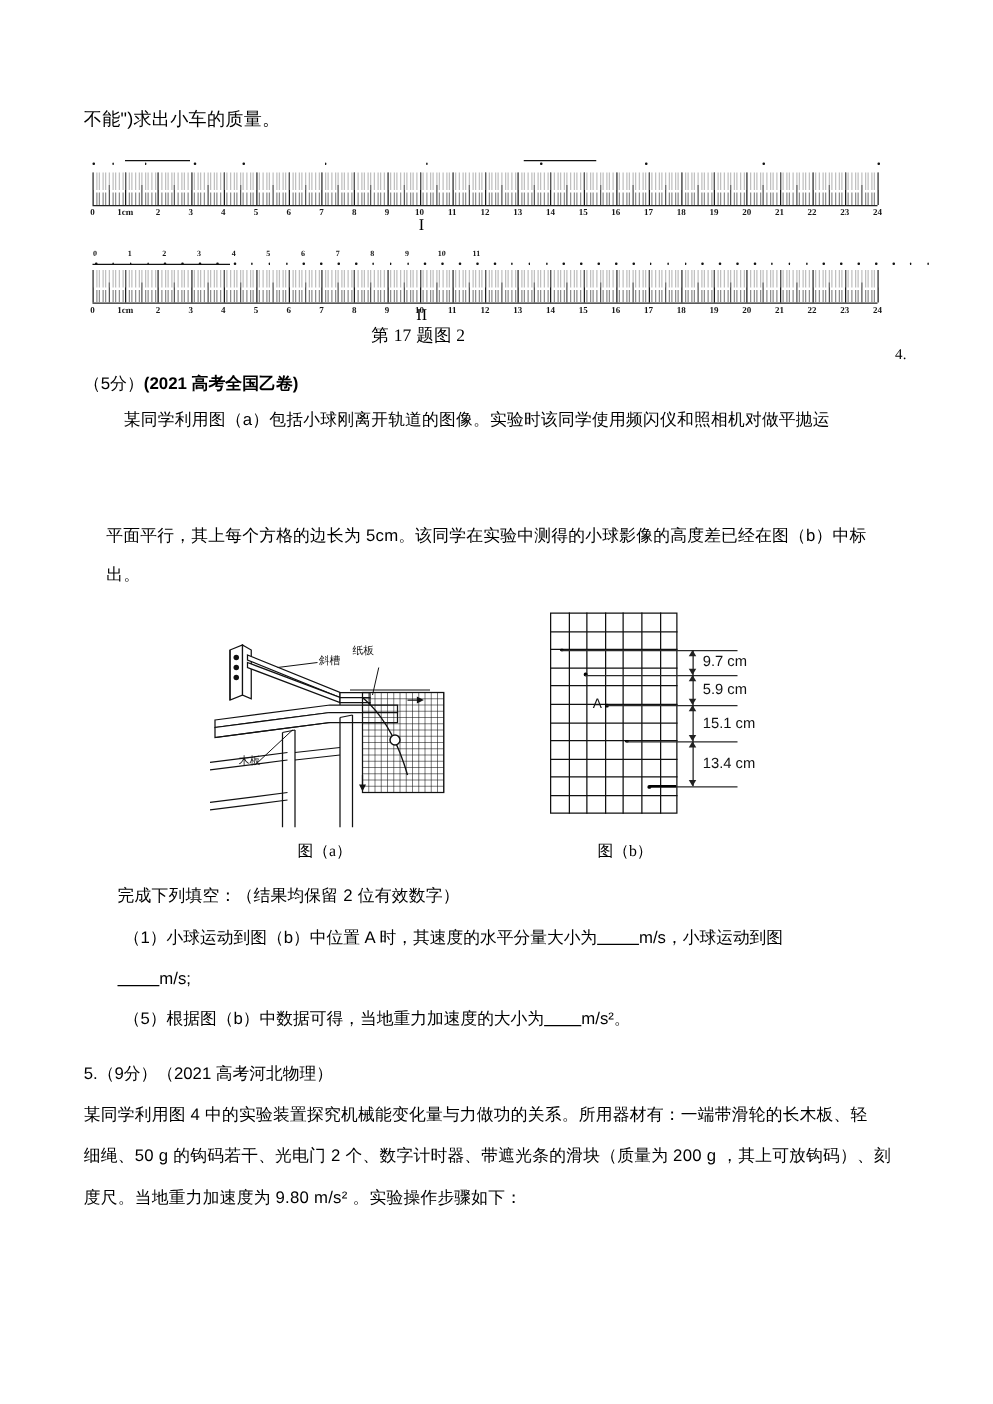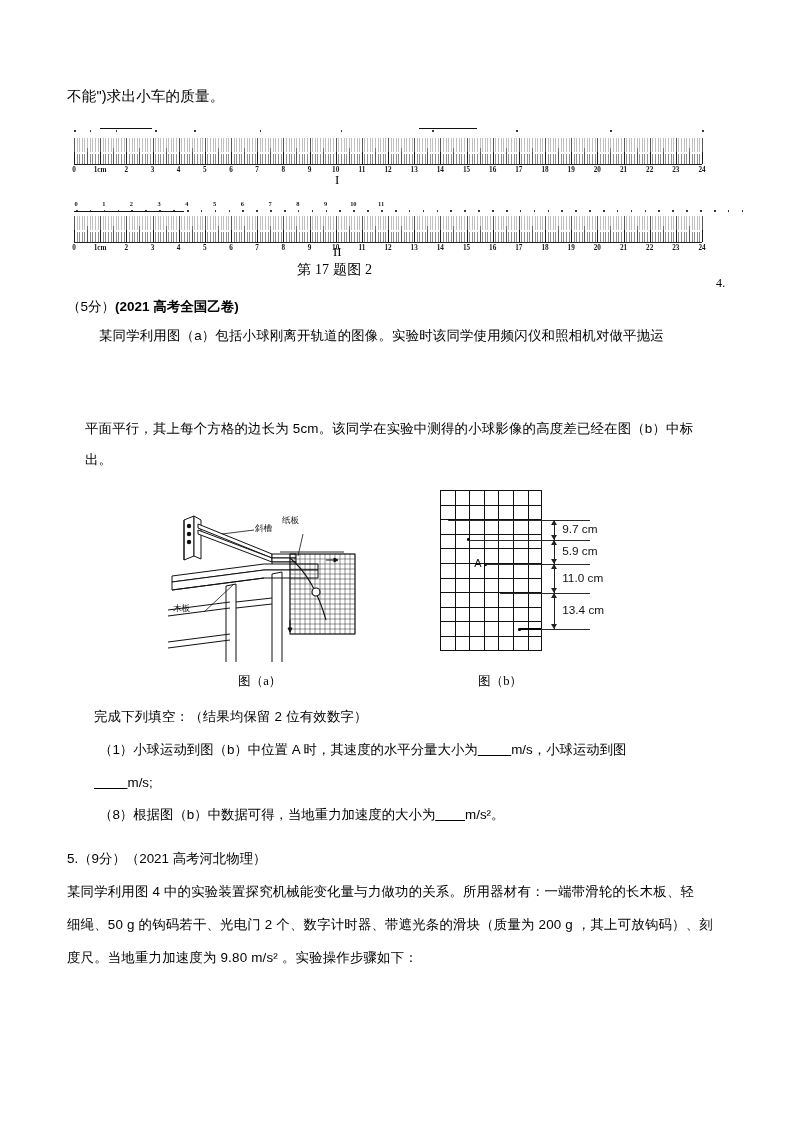--- a/index.html
+++ b/index.html
@@ -1244,21 +1244,21 @@
         <path d="M166 46 L170 48 L166 50 Z" stroke="#111" stroke-width="1" fill="#111"></path>
         <path d="M122 108 L122 118" stroke="#111" stroke-width="1" fill="none"></path>
         <path d="M120 116 L122 120 L124 116 Z" stroke="#111" stroke-width="1" fill="#111"></path>
         <path d="M54 22 L86 18" stroke="#111" stroke-width="0.8" fill="none"></path>
         <path d="M135 22 L130 44" stroke="#111" stroke-width="0.8" fill="none"></path>
         <path d="M36 100 L66 72" stroke="#111" stroke-width="0.8" fill="none"></path>
         <path d="M112 40 L176 40" stroke="#111" stroke-width="0.9" fill="none"></path>
       </svg></div>
   <div class="alab" style="left:255px;top:523px;">斜槽</div>
   <div class="alab" style="left:282px;top:515px;">纸板</div>
-  <div class="alab" style="left:173px;top:603px;">木板</div>
+  <div class="alab" style="left:191px;top:603px;">木板</div>
   <div class="caption" style="left:238px;top:673px;">图（a）</div>
 
   <div id="figb" style="position:absolute;left:430px;top:482px;width:250px;height:190px;">
       <div class="gridbox" style="left: 10px; top: 8px; width: 102.2px; height: 160.6px;"></div>
       <div class="gl" style="left: 24.6px; top: 8px; width: 1px; height: 160.6px;"></div>
       <div class="gl" style="left: 39.2px; top: 8px; width: 1px; height: 160.6px;"></div>
       <div class="gl" style="left: 53.8px; top: 8px; width: 1px; height: 160.6px;"></div>
       <div class="gl" style="left: 68.4px; top: 8px; width: 1px; height: 160.6px;"></div>
       <div class="gl" style="left: 83px; top: 8px; width: 1px; height: 160.6px;"></div>
       <div class="gl" style="left: 97.6px; top: 8px; width: 1px; height: 160.6px;"></div>
@@ -1286,42 +1286,42 @@
       <div style="position: absolute; left: 121.2px; top: 37.93px; width: 0px; height: 0px; border-left: 3.5px solid transparent; border-right: 3.5px solid transparent; border-bottom: 5px solid rgb(34, 34, 34);"></div>
       <div style="position: absolute; left: 121.2px; top: 52.64px; width: 0px; height: 0px; border-left: 3.5px solid transparent; border-right: 3.5px solid transparent; border-top: 5px solid rgb(34, 34, 34);"></div>
       <div class="dimlabel" style="left: 132.2px; top: 39.785px;">9.7 cm</div>
       <div style="position: absolute; left: 124.2px; top: 57.64px; width: 1px; height: 24.82px; background: rgb(34, 34, 34);"></div>
       <div style="position: absolute; left: 121.2px; top: 57.64px; width: 0px; height: 0px; border-left: 3.5px solid transparent; border-right: 3.5px solid transparent; border-bottom: 5px solid rgb(34, 34, 34);"></div>
       <div style="position: absolute; left: 121.2px; top: 77.46px; width: 0px; height: 0px; border-left: 3.5px solid transparent; border-right: 3.5px solid transparent; border-top: 5px solid rgb(34, 34, 34);"></div>
       <div class="dimlabel" style="left: 132.2px; top: 62.05px;">5.9 cm</div>
       <div style="position: absolute; left: 124.2px; top: 82.46px; width: 1px; height: 28.47px; background: rgb(34, 34, 34);"></div>
       <div style="position: absolute; left: 121.2px; top: 82.46px; width: 0px; height: 0px; border-left: 3.5px solid transparent; border-right: 3.5px solid transparent; border-bottom: 5px solid rgb(34, 34, 34);"></div>
       <div style="position: absolute; left: 121.2px; top: 105.93px; width: 0px; height: 0px; border-left: 3.5px solid transparent; border-right: 3.5px solid transparent; border-top: 5px solid rgb(34, 34, 34);"></div>
-      <div class="dimlabel" style="left: 132.2px; top: 88.695px;">11.0 cm</div>
+      <div class="dimlabel" style="left: 132.2px; top: 88.695px;">15.1 cm</div>
       <div style="position: absolute; left: 124.2px; top: 110.93px; width: 1px; height: 36.5px; background: rgb(34, 34, 34);"></div>
       <div style="position: absolute; left: 121.2px; top: 110.93px; width: 0px; height: 0px; border-left: 3.5px solid transparent; border-right: 3.5px solid transparent; border-bottom: 5px solid rgb(34, 34, 34);"></div>
       <div style="position: absolute; left: 121.2px; top: 142.43px; width: 0px; height: 0px; border-left: 3.5px solid transparent; border-right: 3.5px solid transparent; border-top: 5px solid rgb(34, 34, 34);"></div>
       <div class="dimlabel" style="left: 132.2px; top: 121.18px;">13.4 cm</div>
       <div class="Alab" style="left: 44.26px; top: 75.46px;">A</div>
       <div style="position: absolute; left: 89.57px; top: 146.43px; width: 21.9px; height: 2px; background: rgb(0, 0, 0);"></div>
     </div>
   <div class="caption" style="left:478px;top:673px;">图（b）</div>
 
   <div class="ln" style="left:94px;top:709px;font-size:13.4px;font-family:'Liberation Sans',sans-serif;">完成下列填空：（结果均保留 2 位有效数字）</div>
 
   <div style="position:absolute;left:99px;top:741px;white-space:nowrap;font-size:13.4px;font-family:'Liberation Sans',sans-serif;">
     <span>（1）小球运动到图（b）中位置 A 时，其速度的水平分量大小为</span><span class="ublank">&nbsp;&nbsp;&nbsp;&nbsp;&nbsp;&nbsp;&nbsp;&nbsp;&nbsp;</span><span>m/s，小球运动到图</span>
   </div>
 
   <div style="position:absolute;left:94px;top:775px;white-space:nowrap;font-size:13.4px;font-family:'Liberation Sans',sans-serif;">
     <span class="ublank">&nbsp;&nbsp;&nbsp;&nbsp;&nbsp;&nbsp;&nbsp;&nbsp;&nbsp;</span><span>m/s;</span>
   </div>
 
   <div style="position:absolute;left:99px;top:806px;white-space:nowrap;font-size:13.4px;font-family:'Liberation Sans',sans-serif;">
-    <span>（8）根据图（b）中数据可得，当地重力加速度的大小为</span><span class="ublank">&nbsp;&nbsp;&nbsp;&nbsp;&nbsp;&nbsp;&nbsp;&nbsp;</span><span>m/s²。</span>
+    <span>（5）根据图（b）中数据可得，当地重力加速度的大小为</span><span class="ublank">&nbsp;&nbsp;&nbsp;&nbsp;&nbsp;&nbsp;&nbsp;&nbsp;</span><span>m/s²。</span>
   </div>
 
   <div style="position:absolute;left:67px;top:850px;white-space:nowrap;font-size:13.4px;font-family:'Liberation Sans',sans-serif;">
     <span>5.</span><span>（9分）</span><span>（2021 高考河北物理）</span>
   </div>
 
   <div class="ln" style="left:67px;top:884px;font-size:13.4px;font-family:'Liberation Sans',sans-serif;">某同学利用图 4 中的实验装置探究机械能变化量与力做功的关系。所用器材有：一端带滑轮的长木板、轻</div>
   <div class="ln" style="left:67px;top:917px;font-size:13.4px;font-family:'Liberation Sans',sans-serif;">细绳、50 g 的钩码若干、光电门 2 个、数字计时器、带遮光条的滑块（质量为 200 g ，其上可放钩码）、刻</div>
   <div class="ln" style="left:67px;top:950px;font-size:13.4px;font-family:'Liberation Sans',sans-serif;">度尺。当地重力加速度为 9.80 m/s² 。实验操作步骤如下：</div>
 

